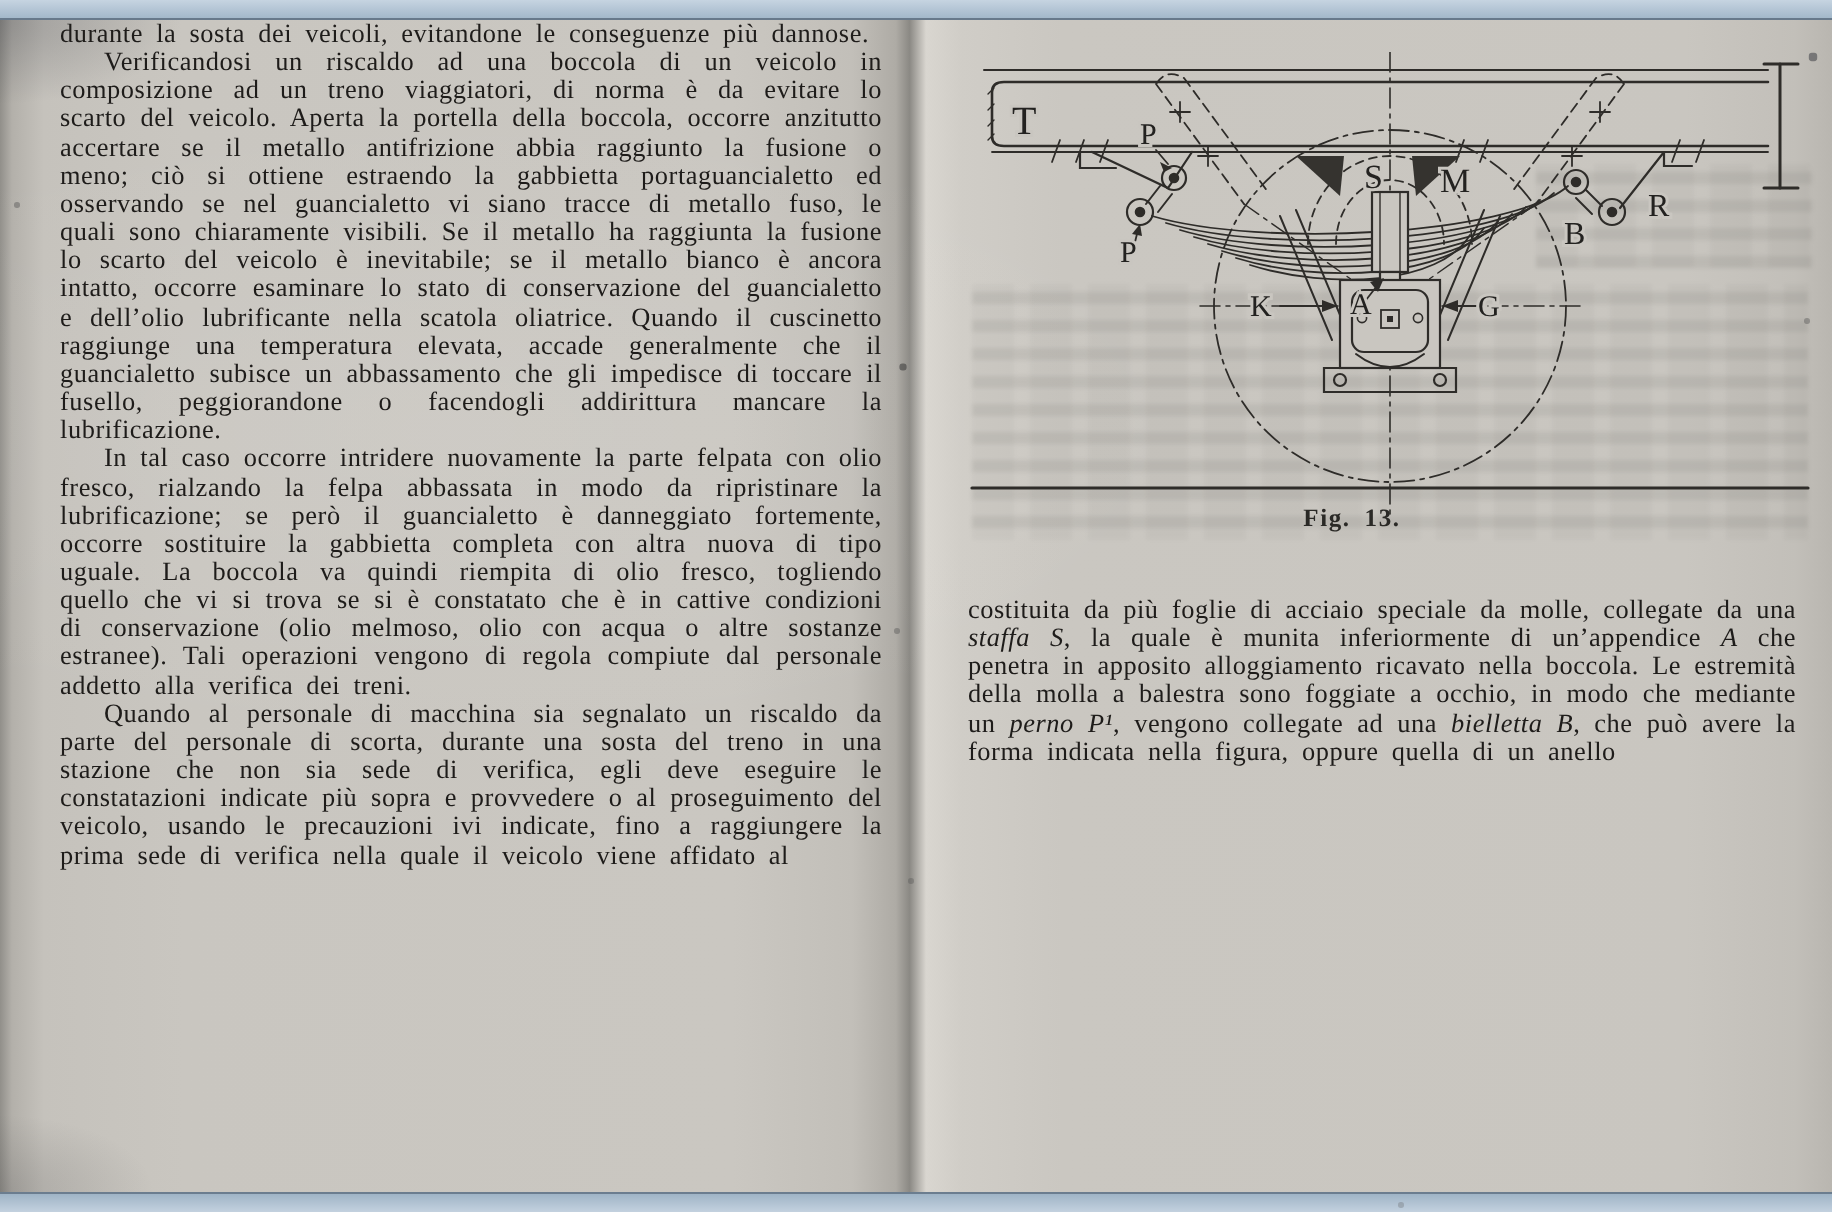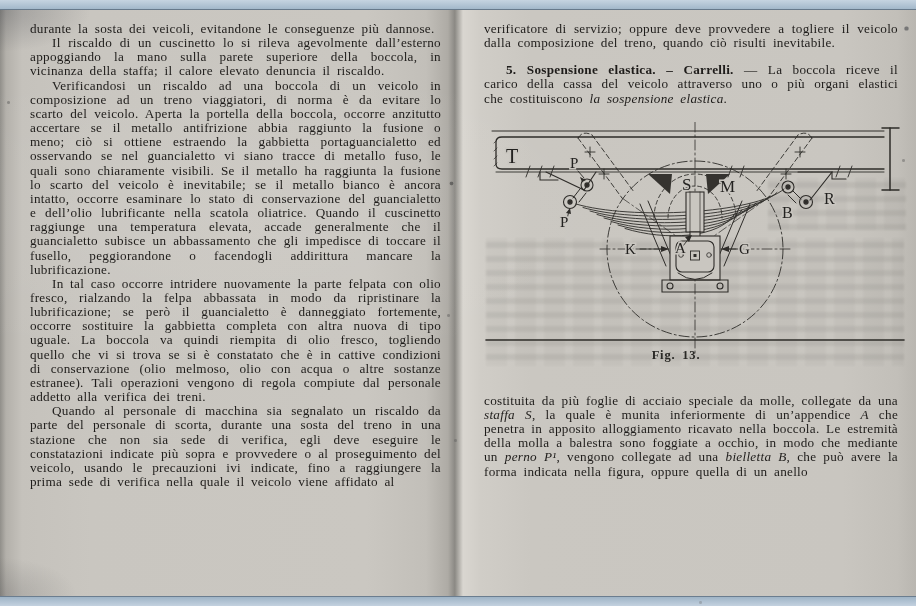--- a/index.html
+++ b/index.html
@@ -17,21 +17,21 @@
     background:
       radial-gradient(130px 60px at 0% 0%, rgba(55,58,66,.28), transparent 70%),
       radial-gradient(110px 55px at 0% 100%, rgba(60,60,62,.20), transparent 70%),
       radial-gradient(60% 40% at 25% 35%, rgba(255,255,255,.08), transparent 70%),
       linear-gradient(90deg,
         #918f8a 0, #b3b0aa 6px, #c5c2bc 22px, #c9c6c0 10%,
         #cac7c1 40%, #c2bfb9 46.5%, #aeaba5 48.9%, #8b8984 49.65%,
         #d9d6d0 50.55%, #d0cdc7 52.5%, #cac7c1 58%,
         #c9c6c0 92%, #c2bfb9 98%, #b9b6b0 100%);
   }
-  .col{position:absolute;top:12px;text-align:justify;color:#1e1c1a;
+  .col{position:absolute;top:0;text-align:justify;color:#1e1c1a;
        font-size:13.2px;line-height:14.15px;letter-spacing:.28px;word-spacing:3px;}
   .col-left{left:30px;width:411px;}
   .col-right{left:484px;width:414px;}
   .para{margin:0;text-indent:0;}
   .para.ind{text-indent:22px;}
   .para.gap{margin-top:13px;}
   .seg-b{font-weight:bold;}
   .seg-i{font-style:italic;}
   .figure{position:relative;height:288px;width:434px;margin-left:-4px;}
   .figure svg{position:absolute;left:0;top:16px;z-index:2;}
@@ -59,30 +59,27 @@
 </style>
 </head>
 <body>
 
 <div class="scan-strip top"></div>
 
 <div class="paper">
 
   <div class="col col-left">
       <p class="para"><span>durante la sosta dei veicoli, evitandone le conseguenze più dannose.</span></p>
-      <p class="para ind"><span>Il riscaldo di un cuscinetto lo si rileva agevolmente dall’esterno appoggiando la mano sulla parete superiore della boccola, in vicinanza della staffa; il calore elevato denuncia il riscaldo.</span></p>
       <p class="para ind"><span>Verificandosi un riscaldo ad una boccola di un veicolo in composizione ad un treno viaggiatori, di norma è da evitare lo scarto del veicolo. Aperta la portella della boccola, occorre anzitutto accertare se il metallo antifrizione abbia raggiunto la fusione o meno; ciò si ottiene estraendo la gabbietta portaguancialetto ed osservando se nel guancialetto vi siano tracce di metallo fuso, le quali sono chiaramente visibili. Se il metallo ha raggiunta la fusione lo scarto del veicolo è inevitabile; se il metallo bianco è ancora intatto, occorre esaminare lo stato di conservazione del guancialetto e dell’olio lubrificante nella scatola oliatrice. Quando il cuscinetto raggiunge una temperatura elevata, accade generalmente che il guancialetto subisce un abbassamento che gli impedisce di toccare il fusello, peggiorandone o facendogli addirittura mancare la lubrificazione.</span></p>
       <p class="para ind"><span>In tal caso occorre intridere nuovamente la parte felpata con olio fresco, rialzando la felpa abbassata in modo da ripristinare la lubrificazione; se però il guancialetto è danneggiato fortemente, occorre sostituire la gabbietta completa con altra nuova di tipo uguale. La boccola va quindi riempita di olio fresco, togliendo quello che vi si trova se si è constatato che è in cattive condizioni di conservazione (olio melmoso, olio con acqua o altre sostanze estranee). Tali operazioni vengono di regola compiute dal personale addetto alla verifica dei treni.</span></p>
       <p class="para ind"><span>Quando al personale di macchina sia segnalato un riscaldo da parte del personale di scorta, durante una sosta del treno in una stazione che non sia sede di verifica, egli deve eseguire le constatazioni indicate più sopra e provvedere o al proseguimento del veicolo, usando le precauzioni ivi indicate, fino a raggiungere la prima sede di verifica nella quale il veicolo viene affidato al</span></p>
     </div>
 
   <div class="col col-right">
     <div>
-        <p class="para"><span>verificatore di servizio; oppure deve provvedere a togliere il veicolo dalla composizione del treno, quando ciò risulti inevitabile.</span></p>
-        <p class="para ind gap"><span class="seg-b">5. Sospensione elastica. – Carrelli.</span><span> — La boccola riceve il carico della cassa del veicolo attraverso uno o più organi elastici che costituiscono </span><span class="seg-i">la sospensione elastica</span><span>.</span></p>
       </div>
 
     <div class="figure">
       <div class="bleed bleed-1"></div>
       <div class="bleed bleed-2"></div>
 
       <svg viewBox="0 0 430 240" width="430" height="240">
         <g stroke="#2e2c29" fill="none" stroke-width="1.1" stroke-linecap="round">
 
           <g>

